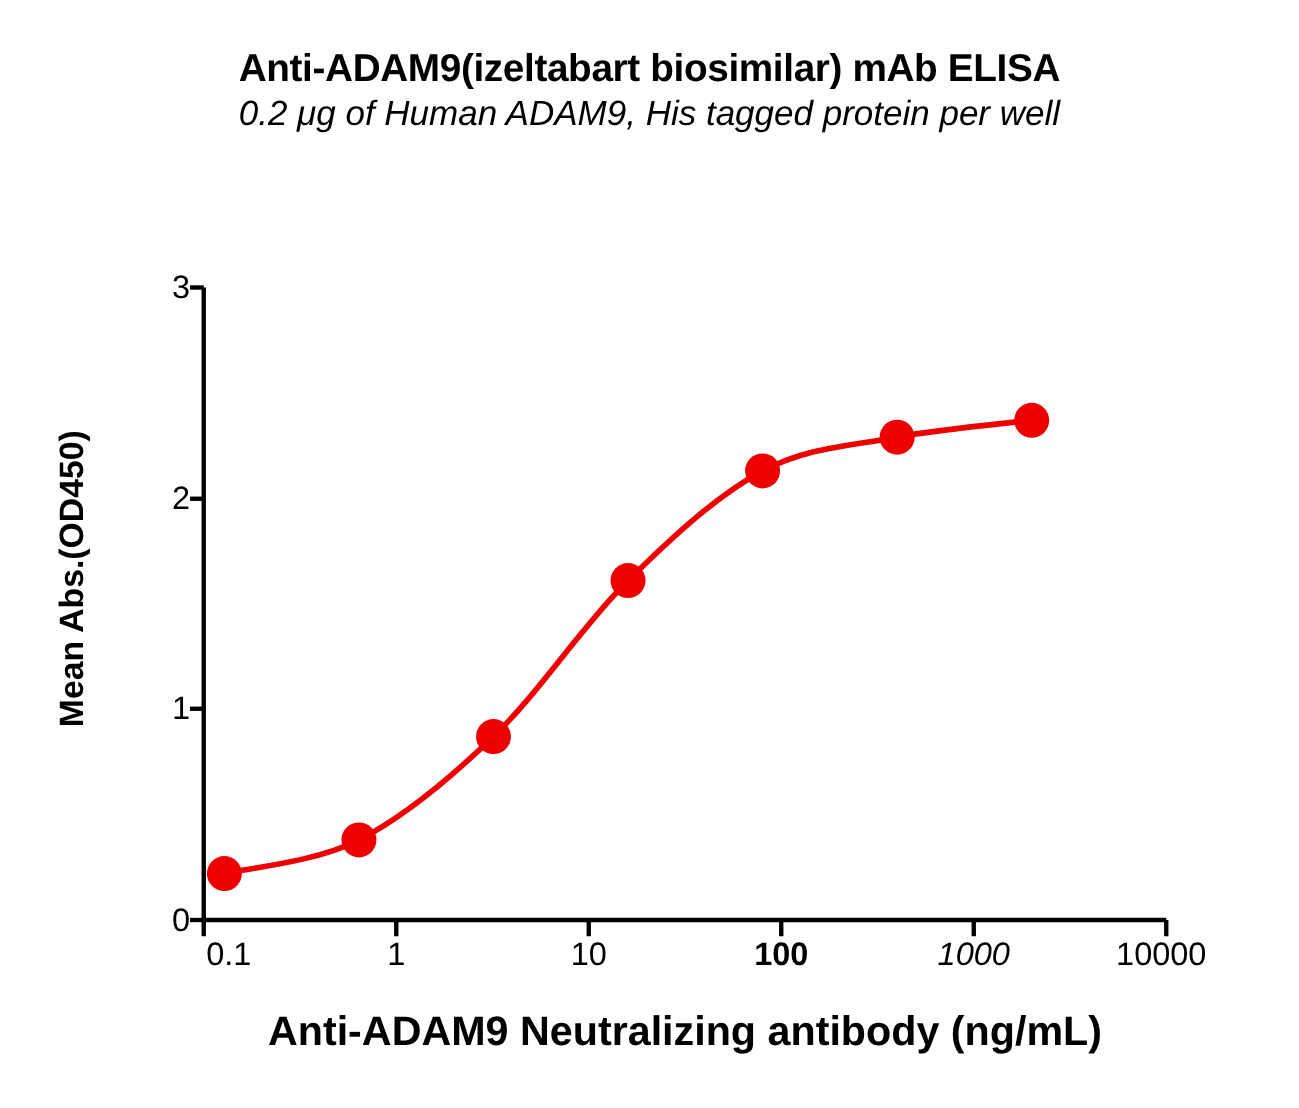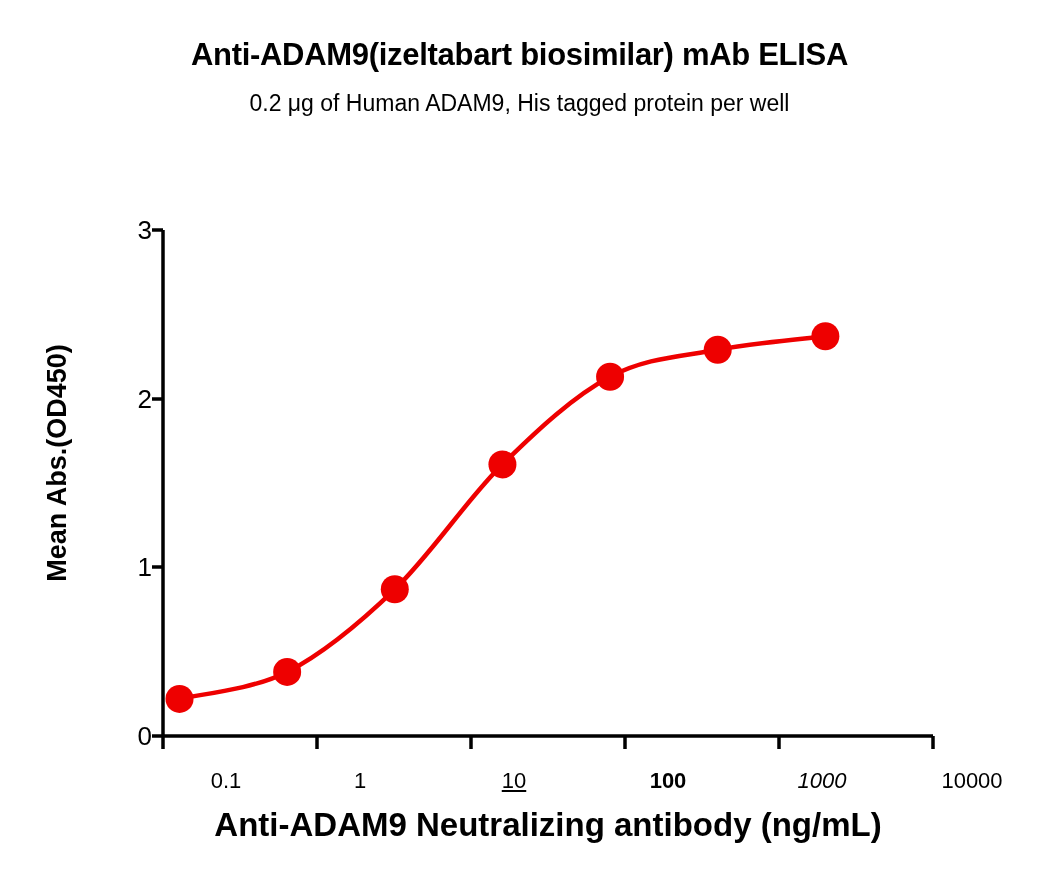--- a/index.html
+++ b/index.html
@@ -33,25 +33,26 @@
     text-align: center;
   }
   #chart-title {
     font-size: 31px;
     font-weight: bold;
     letter-spacing: -0.3px;
     line-height: 38px;
     white-space: nowrap;
   }
   #chart-subtitle {
-    font-size: 23px;
+    font-size: 28px;
     font-weight: normal;
     line-height: 34px;
-    margin-top: 12px;
+    margin-top: 0;
     white-space: nowrap;
+    font-style: italic;
   }
 
   
   #ylabel {
     position: absolute;
     left: 0px;
     top: 0px;
     width: 560px;
     height: 62px;
     line-height: 62px;
@@ -86,26 +87,25 @@
     left: -60px;
     top: -20px;
     width: 890px;
     height: 560px;
     overflow: visible;
   }
 
   
   .tick-label-x {
     position: absolute;
-    top: 768px;
-    font-size: 22px;
+    top: 748px;
+    font-size: 26px;
     text-align: center;
     white-space: nowrap;
     transform: translateX(-50%);
-    margin-left: 43px;
   }
   .tick-label-y {
     position: absolute;
     left: 118px;
     width: 34px;
     font-size: 26px;
     text-align: right;
     white-space: nowrap;
     transform: translateY(-50%);
   }
@@ -123,21 +123,21 @@
   <div id="ylabel">Mean Abs.(OD450)</div>
   <div id="xlabel">Anti-ADAM9 Neutralizing antibody (ng/mL)</div>
 
   <div class="tick-label-y" style="top:230px;">3</div>
   <div class="tick-label-y" style="top:399px;">2</div>
   <div class="tick-label-y" style="top:567px;">1</div>
   <div class="tick-label-y" style="top:736px;">0</div>
 
   <div class="tick-label-x" style="left:183px;">0.1</div>
   <div class="tick-label-x" style="left:317px;">1</div>
-  <div class="tick-label-x" style="left:471px;text-decoration:underline;">10</div>
+  <div class="tick-label-x" style="left:471px;">10</div>
   <div class="tick-label-x" style="left:625px;font-weight:bold;">100</div>
   <div class="tick-label-x" style="left:779px;font-style:italic;">1000</div>
   <div class="tick-label-x" style="left:929px;">10000</div>
 
   <div id="plot">
     <svg id="plot-svg" viewBox="0 0 890 560" preserveAspectRatio="none">
 
       <g transform="translate(60,20)">
 
         <line x1="0" y1="0" x2="0" y2="506" stroke="#000000" stroke-width="3.5"></line>

